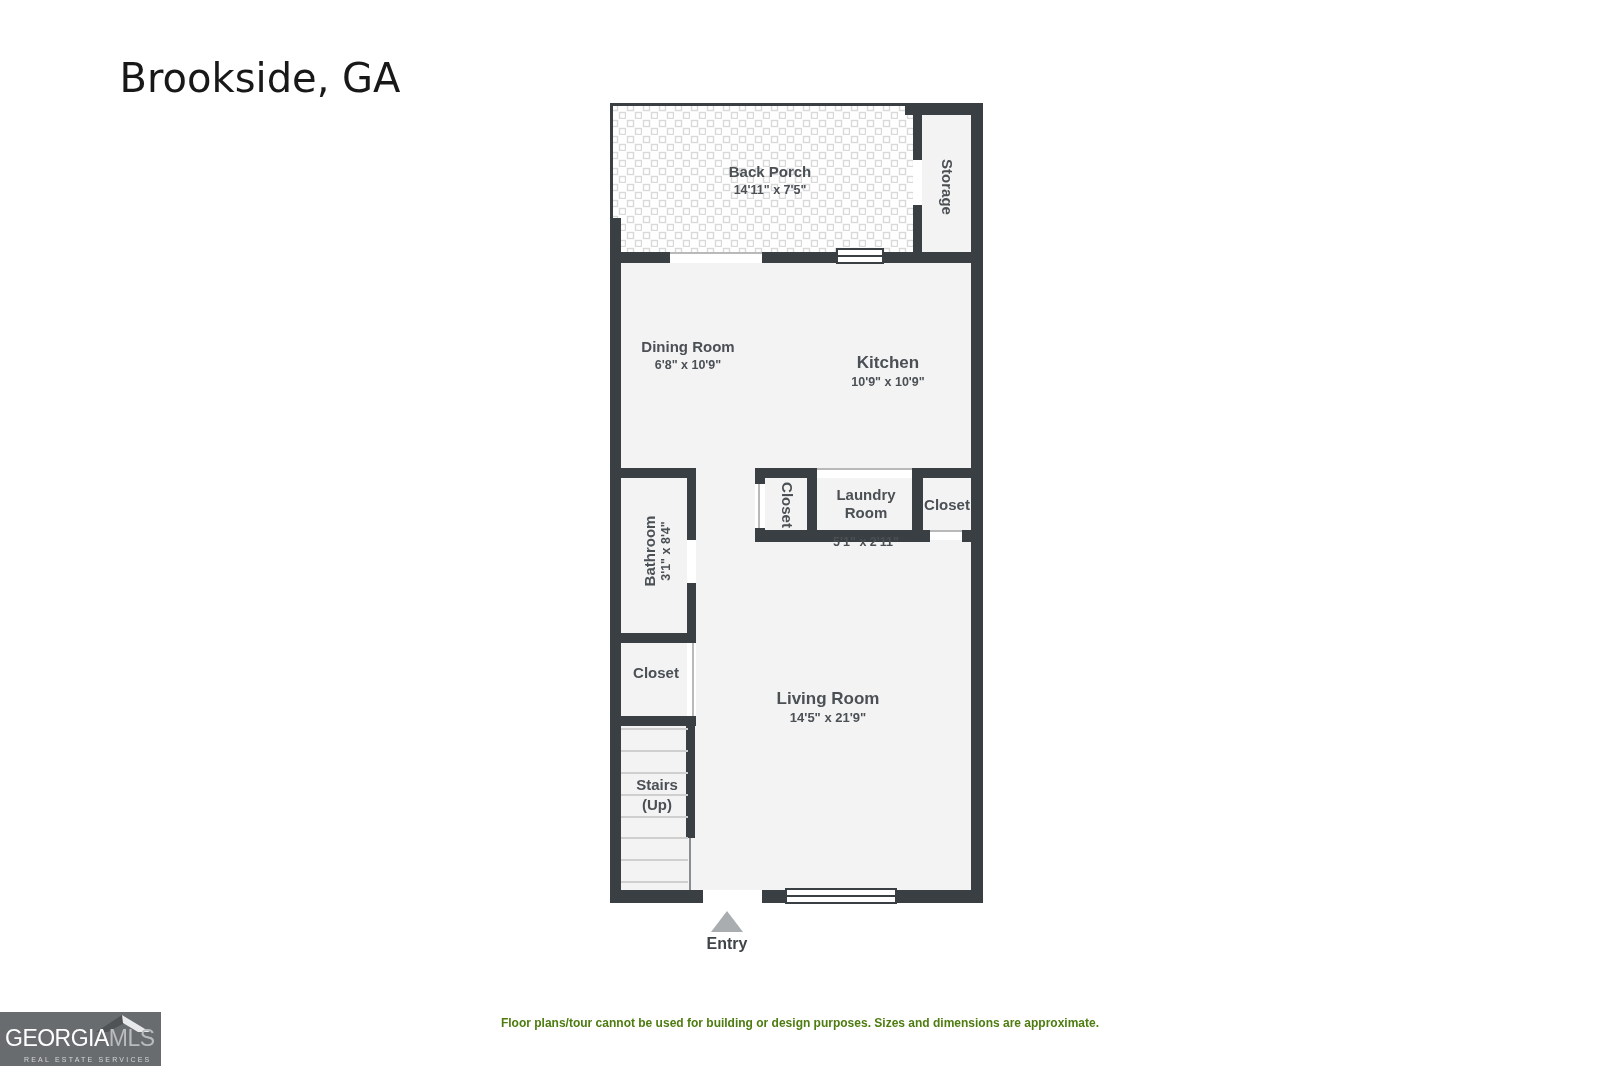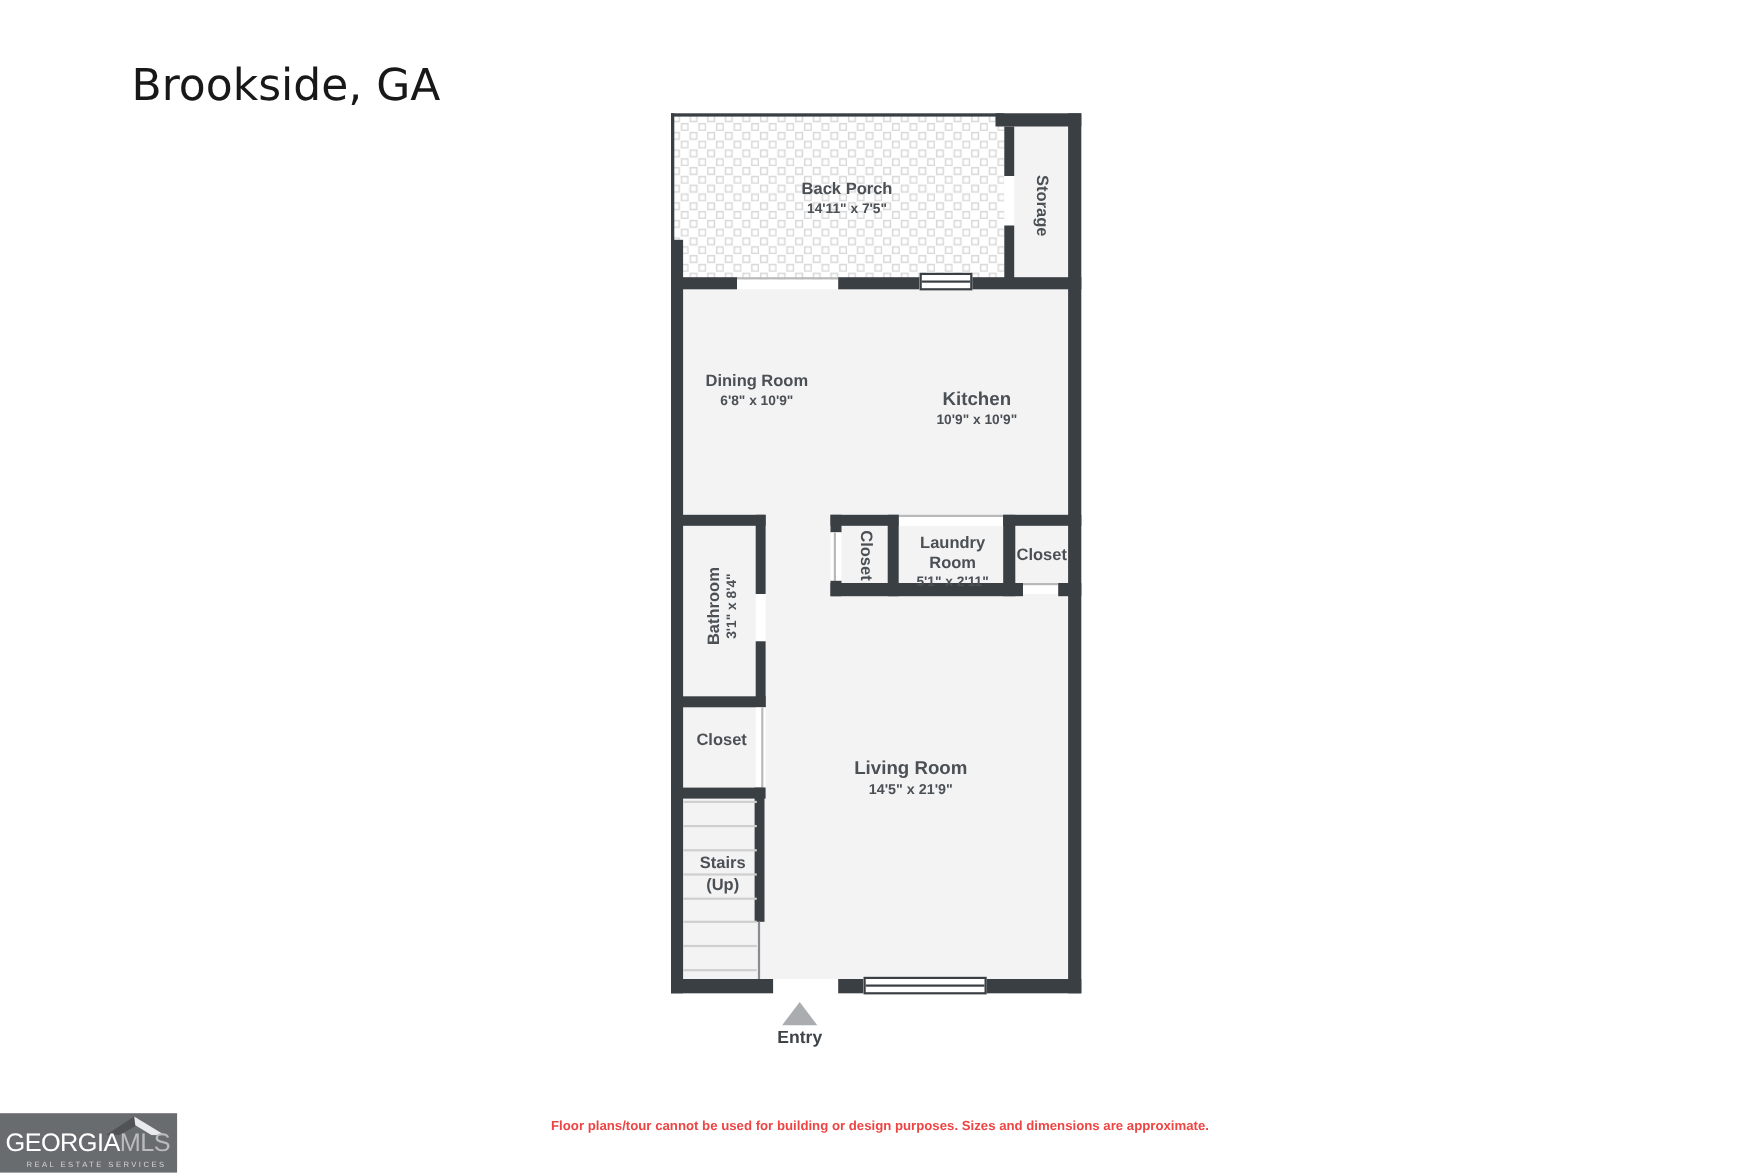--- a/index.html
+++ b/index.html
@@ -20,21 +20,21 @@
   .name{font-size:15px;}
   .name-lg{font-size:17px;}
   .dims{font-size:12.5px;}
   .title{position:absolute;left:30px;top:50px;width:460px;text-align:center;
          color:#181818;font-size:40px;line-height:57px;font-weight:400;
          font-family:"DejaVu Sans","Liberation Sans",sans-serif;}
   .entry-tri{position:absolute;width:0;height:0;
          border-left:16px solid transparent;border-right:16px solid transparent;
          border-bottom:21px solid #a9adb0;}
   .disclaimer{position:absolute;left:0;right:0;top:1016px;text-align:center;
-         font-size:12px;font-weight:700;color:#ef4444;}
+         font-size:12px;font-weight:700;color:#4d7c0f;}
   .logo{position:absolute;left:0;top:1012px;width:161px;height:54px;background:#696c6f;overflow:hidden;}
   .logo .brand{position:absolute;left:5px;top:13px;font-size:23px;letter-spacing:-0.5px;color:#fff;white-space:nowrap;}
   .logo .brand .mls{color:#b9bbbd;}
   .logo .tagline{position:absolute;left:24px;top:44px;font-size:7px;letter-spacing:2.2px;color:#d5d6d7;white-space:nowrap;}
 </style>
 </head>
 <body>
 
 <div class="title">
   <div>Brookside, GA</div>
@@ -126,21 +126,21 @@
 
   <div class="lbl name" style="left:688px;top:347px;">Dining Room</div>
   <div class="lbl dims" style="left:688px;top:365px;">6'8" x 10'9"</div>
 
   <div class="lbl name-lg" style="left:888px;top:363px;font-weight:700;">Kitchen</div>
   <div class="lbl dims" style="left:888px;top:382px;">10'9" x 10'9"</div>
 
   <div class="lbl name rot90" style="left:787px;top:505px;">Closet</div>
 
   <div class="lbl" style="left:866px;top:511px;">
-    <div class="name" style="width:90px;white-space:normal;line-height:18px;margin:0 auto;">Laundry Room</div>
+    <div class="name" style="width:90px;white-space:normal;line-height:18px;margin:13px auto;">Laundry Room</div>
     <div class="dims">5'1" x 2'11"</div>
   </div>
 
   <div class="lbl name" style="left:947px;top:505px;">Closet</div>
 
   <div class="lbl rotm90" style="left:657px;top:551px;">
     <div class="name">Bathroom</div>
     <div class="dims">3'1" x 8'4"</div>
   </div>
 

